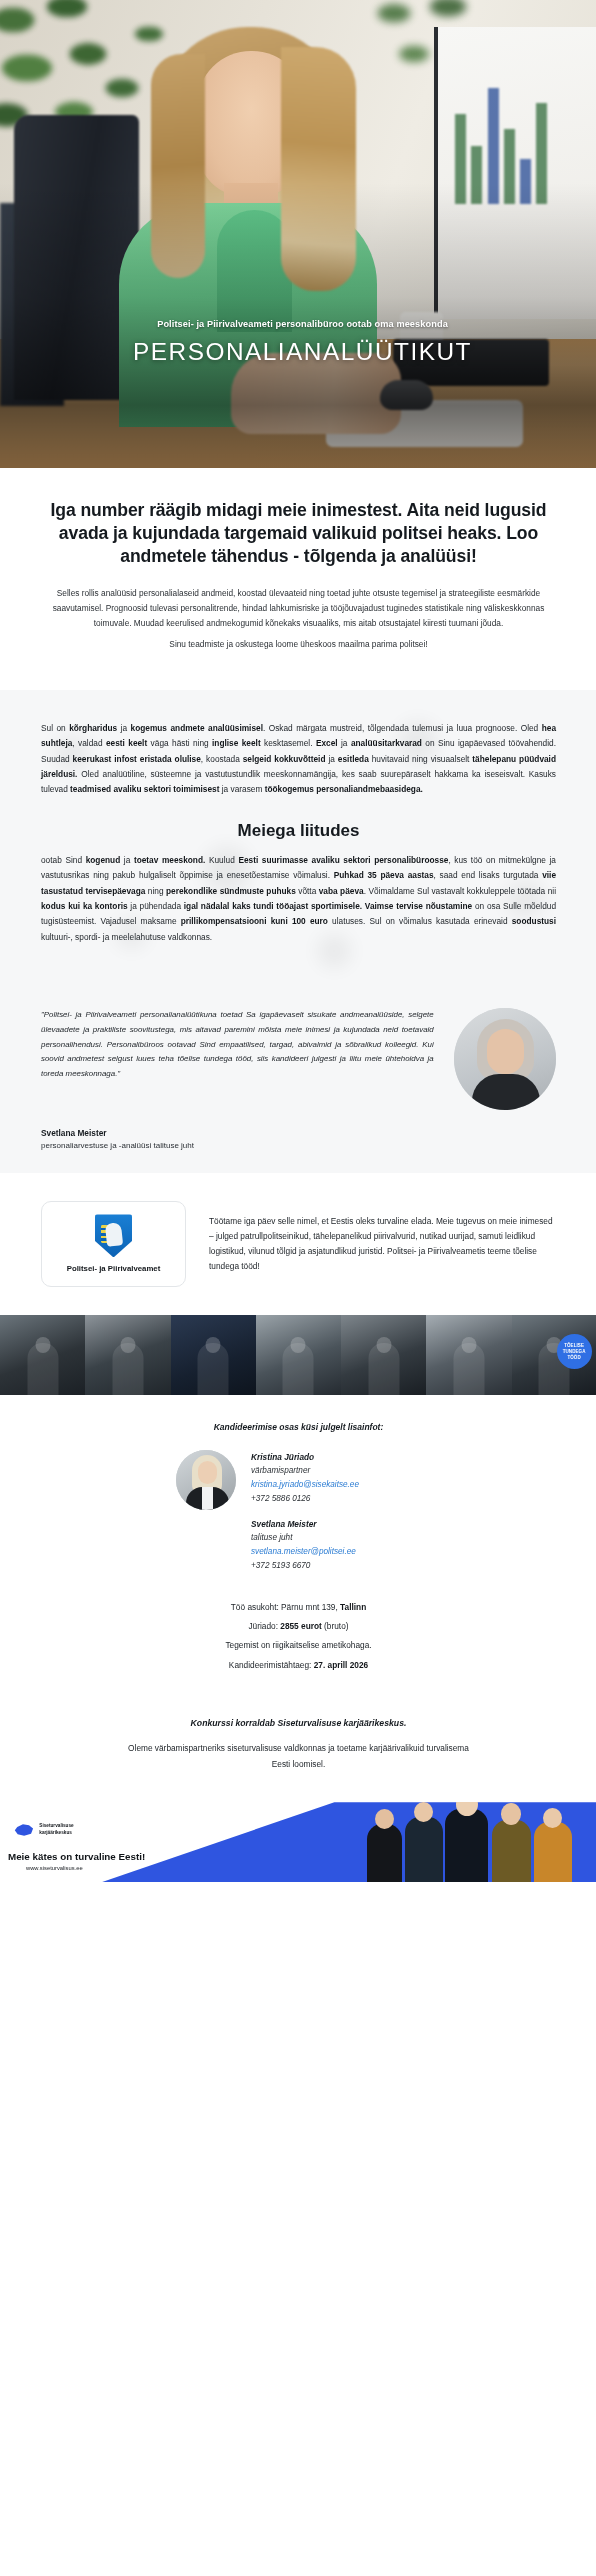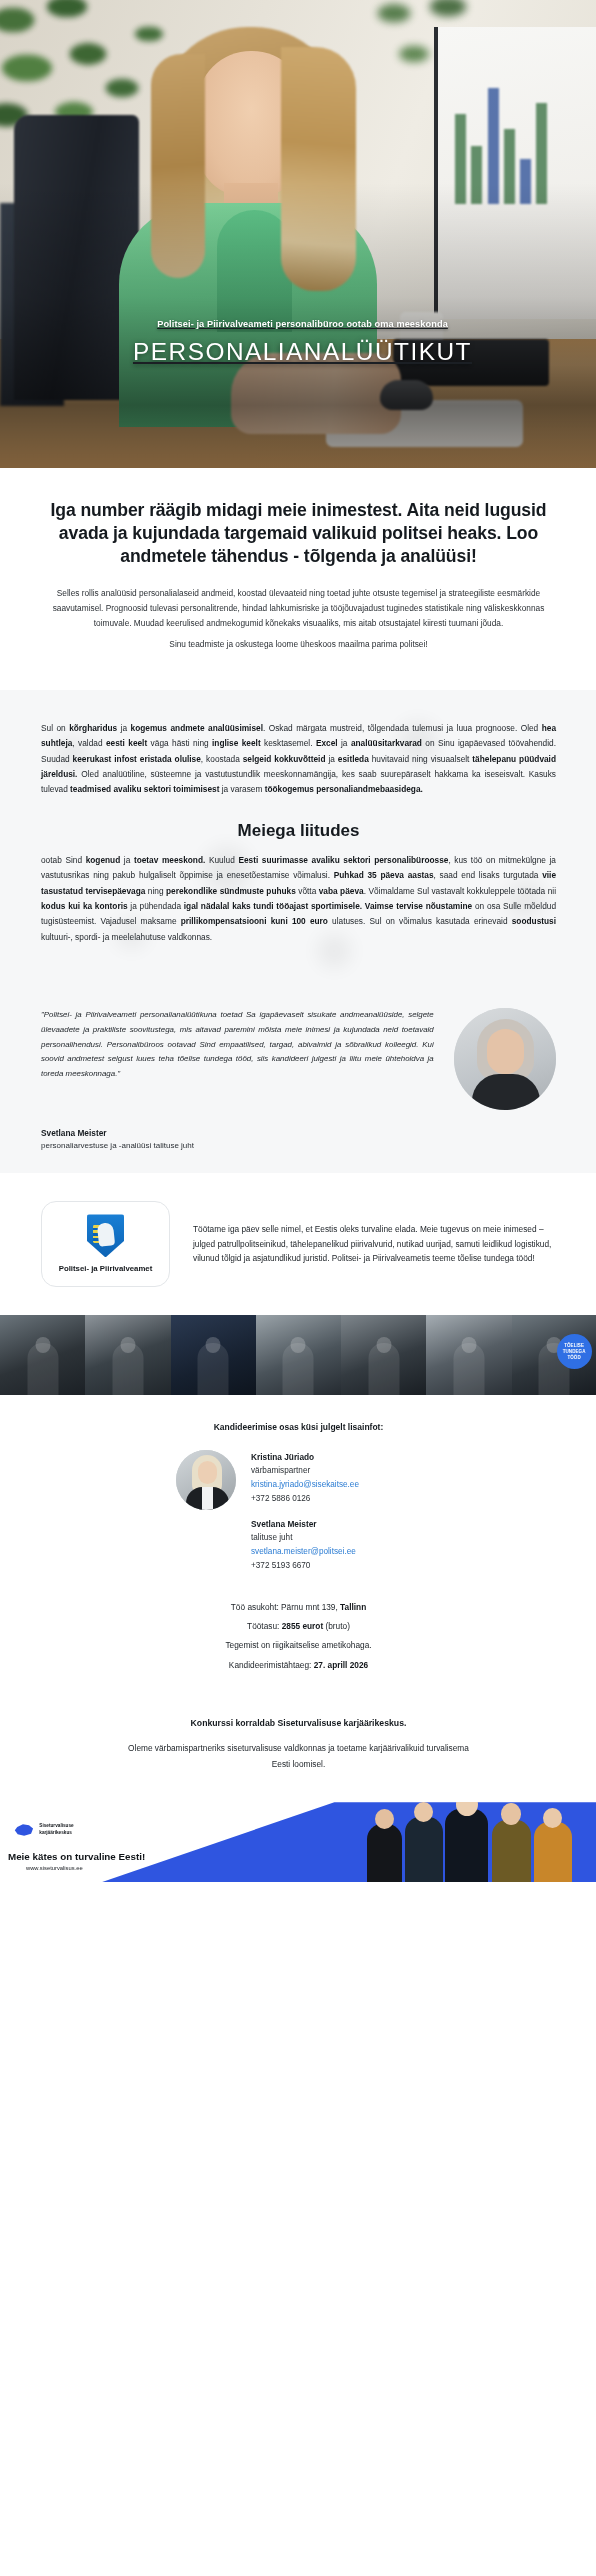--- a/index.html
+++ b/index.html
@@ -152,21 +152,21 @@
       linear-gradient(to top, #3f5fa0 0 90%, transparent 90%) 33px 0/11px 100% no-repeat,
       linear-gradient(to top, #4a7d52 0 58%, transparent 58%) 49px 0/11px 100% no-repeat,
       linear-gradient(to top, #3f5fa0 0 35%, transparent 35%) 65px 0/11px 100% no-repeat,
       linear-gradient(to top, #4a7d52 0 78%, transparent 78%) 81px 0/11px 100% no-repeat;
     filter: blur(0.9px); opacity:.85;
   }
   .hero-shade {
     position:absolute; left:0; right:0; bottom:0; height:285px;
     background: linear-gradient(180deg, rgba(0,0,0,0) 0%, rgba(0,0,0,.18) 40%, rgba(0,0,0,.55) 78%, rgba(0,0,0,.30) 100%);
   }
-  .hero-text { position:absolute; left:8px; right:0; bottom:102px; text-align:center; padding:0 13px;text-decoration:underline; }
+  .hero-text { position:absolute; left:8px; right:0; bottom:102px; text-align:center; padding:0 13px; }
   .hero-kicker {
     color:#fff; font-size:9.2px; font-weight:700; letter-spacing:0.1px;
     text-shadow: 0 0.7px 2.7px rgba(0,0,0,.55); margin-bottom:9.5px;
   }
   .hero-title {
     color:#fff; font-size:24.4px; font-weight:400; letter-spacing:1.5px;
     text-shadow: 0 1.4px 5.4px rgba(0,0,0,.5);
   }
 
   
@@ -215,21 +215,21 @@
   .t-photo .hair { position:absolute; left:23px; top:11px; width:57px; height:62px; border-radius:30px 30px 20.3px 20.3px; background:#c9c3bc; }
   .t-photo .face { position:absolute; left:33px; top:20.3px; width:37px; height:45px; border-radius:18.3px 18.3px 17.6px 17.6px; background:#e4c3a8; }
   .t-photo .body { position:absolute; left:17.6px; top:66px; width:68px; height:47px; border-radius:27px 27px 0 0; background:#23262a; }
   .t-name { font-size:8.3px; font-weight:700; margin: 17.6px 0 2.7px 0; color:#151a1f; }
   .t-role { font-size:8px; color:#2b3035; }
 
   
   .about { padding: 28.5px 41px; }
   .about-row { display:flex; gap:23px; align-items:center; }
   .logo-card {
-    width:129px; flex:none; border:0.7px solid #e3e6e9; border-radius:15px;
+    width:145px; flex:none; border:0.7px solid #e3e6e9; border-radius:10px;
     padding:12.2px 6.8px 11px; text-align:center; background:#fff;
   }
   .crest { width:37px; height:43px; margin:0 auto 6.8px; position:relative; }
   .crest .shield {
     position:absolute; inset:0;
     background: linear-gradient(180deg,#1a7fd4 0%, #0c63b5 100%);
     clip-path: polygon(50% 0,100% 0,100% 62%,50% 100%,0 62%,0 0);
     border-radius:2.7px;
   }
   .crest .lion {
@@ -265,21 +265,21 @@
     width:15px; height:16.3px; border-radius:50%; background: rgba(255,255,255,.20);
   }
   .strip-badge {
     position:absolute; right:5.4px; top:19px; width:35px; height:35px; border-radius:50%;
     background:#2f6fe4; color:#fff; font-size:4.5px; font-weight:700; line-height:1.25;
     display:flex; align-items:center; justify-content:center; text-align:center;
     z-index:3; letter-spacing:0.1px;
   }
 
   
-  .contacts { padding: 27px 41px 6.8px; text-align:center; }
+  .contacts { padding: 27px 41px 6.8px; text-align:center;font-style:italic; }
   .contacts-hd { font-size:8.5px; font-weight:700; color:#151a1f; margin-bottom:17.6px; }
   .c-row { display:flex; justify-content:center; gap:15px; align-items:flex-start; }
   .c-avatar {
     width:60px; height:60px; border-radius:50%; flex:none; overflow:hidden; position:relative;
     background:#c4cace;
   }
   .c-avatar .bg { position:absolute; inset:0; background: linear-gradient(150deg,#d3d8db 0%, #b4babe 55%, #9aa0a4 100%); }
   .c-avatar .hair { position:absolute; left:16.3px; top:5.4px; width:30px; height:42px; border-radius:16.3px 16.3px 13.6px 13.6px; background:#e8dfc9; }
   .c-avatar .face { position:absolute; left:22.4px; top:11px; width:18.3px; height:23px; border-radius:9.5px; background:#eccfb4; }
   .c-avatar .body { position:absolute; left:9.5px; top:37px; width:43px; height:30px; border-radius:16.3px 16.3px 0 0; background:#1c1f23; }
@@ -289,21 +289,21 @@
   .c-role { font-size:8.2px; color:#2b3035; line-height:1.7; }
   .c-mail { font-size:8.2px; color:#2b7cd3; line-height:1.7; text-decoration:none; display:block; }
   .c-phone { font-size:8.2px; color:#2b3035; line-height:1.7; }
   .c-gap { height:11px; }
 
   .details { text-align:center; padding: 16.3px 41px 23px; }
   .details p { font-size:8.3px; line-height:1.85; color:#22272c; margin:4px; }
   .details b { font-weight:700; color:#12161a; }
 
   .closing { text-align:center; padding: 17.6px 41px 30px; }
-  .closing .c-hd { font-size:8.7px; font-weight:700; color:#151a1f; margin-bottom:12.2px; }
+  .closing .c-hd { font-size:8.7px; font-weight:700; color:#151a1f; margin-bottom:12.2px;font-style:italic; }
   .closing p { font-size:8.3px; line-height:1.95; color:#22272c; margin:0; }
 
   
   .banner { position:relative; height:80px; overflow:hidden; background:#fff; }
   .banner .blue {
     position:absolute; inset:0;
     background:#2f55e0;
     clip-path: polygon(56% 0, 100% 0, 100% 100%, 17% 100%);
   }
   .banner .logo {
@@ -475,21 +475,21 @@
         <div class="c-name">Svetlana Meister</div>
         <div class="c-role">talituse juht</div>
         <a class="c-mail" href="#">svetlana.meister@politsei.ee</a>
         <div class="c-phone">+372 5193 6670</div>
       </div>
     </div>
   </section>
 
   <section class="details">
     <p><span>Töö asukoht: Pärnu mnt 139, </span><b>Tallinn</b></p>
-    <p><span>Töötasu: </span><b>2855 eurot</b><span> (bruto)</span></p>
+    <p><span>Jüriado: </span><b>2855 eurot</b><span> (bruto)</span></p>
     <p>Tegemist on riigikaitselise ametikohaga.</p>
     <p><span>Kandideerimistähtaeg: </span><b>27. aprill 2026</b></p>
   </section>
 
   <section class="closing">
     <div class="c-hd">Konkurssi korraldab Siseturvalisuse karjäärikeskus.</div>
     <p>Oleme värbamispartneriks siseturvalisuse valdkonnas ja toetame karjäärivalikuid turvalisema</p>
     <p>Eesti loomisel.</p>
   </section>
 

